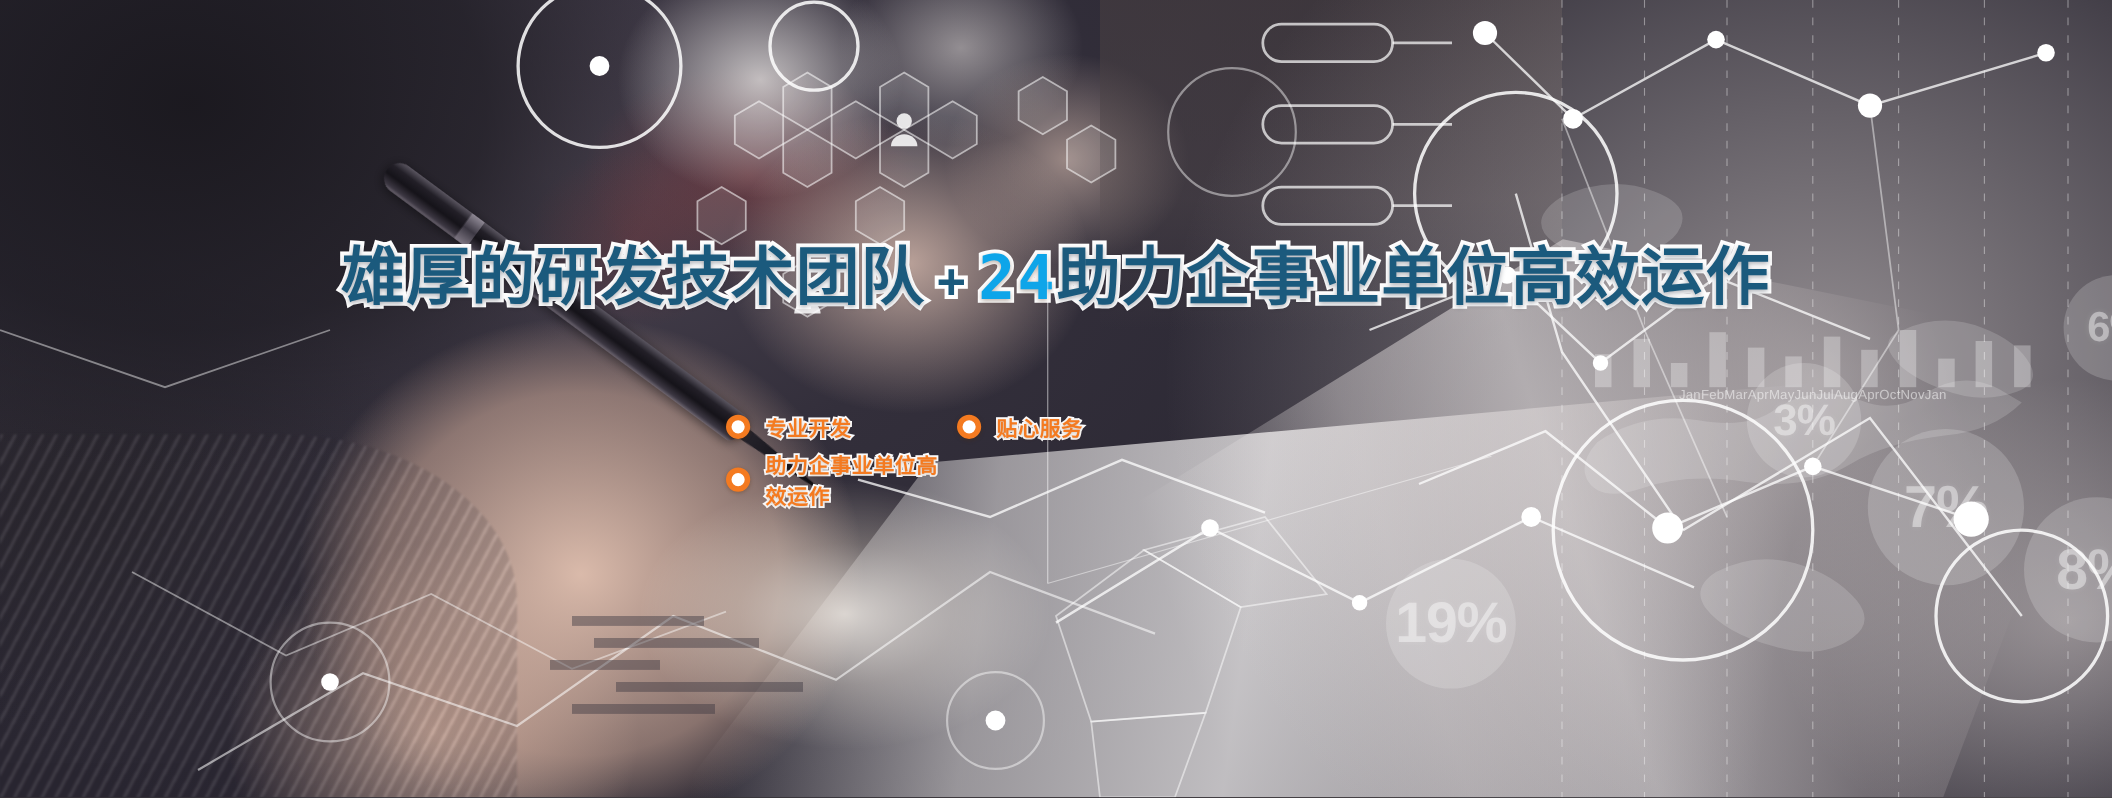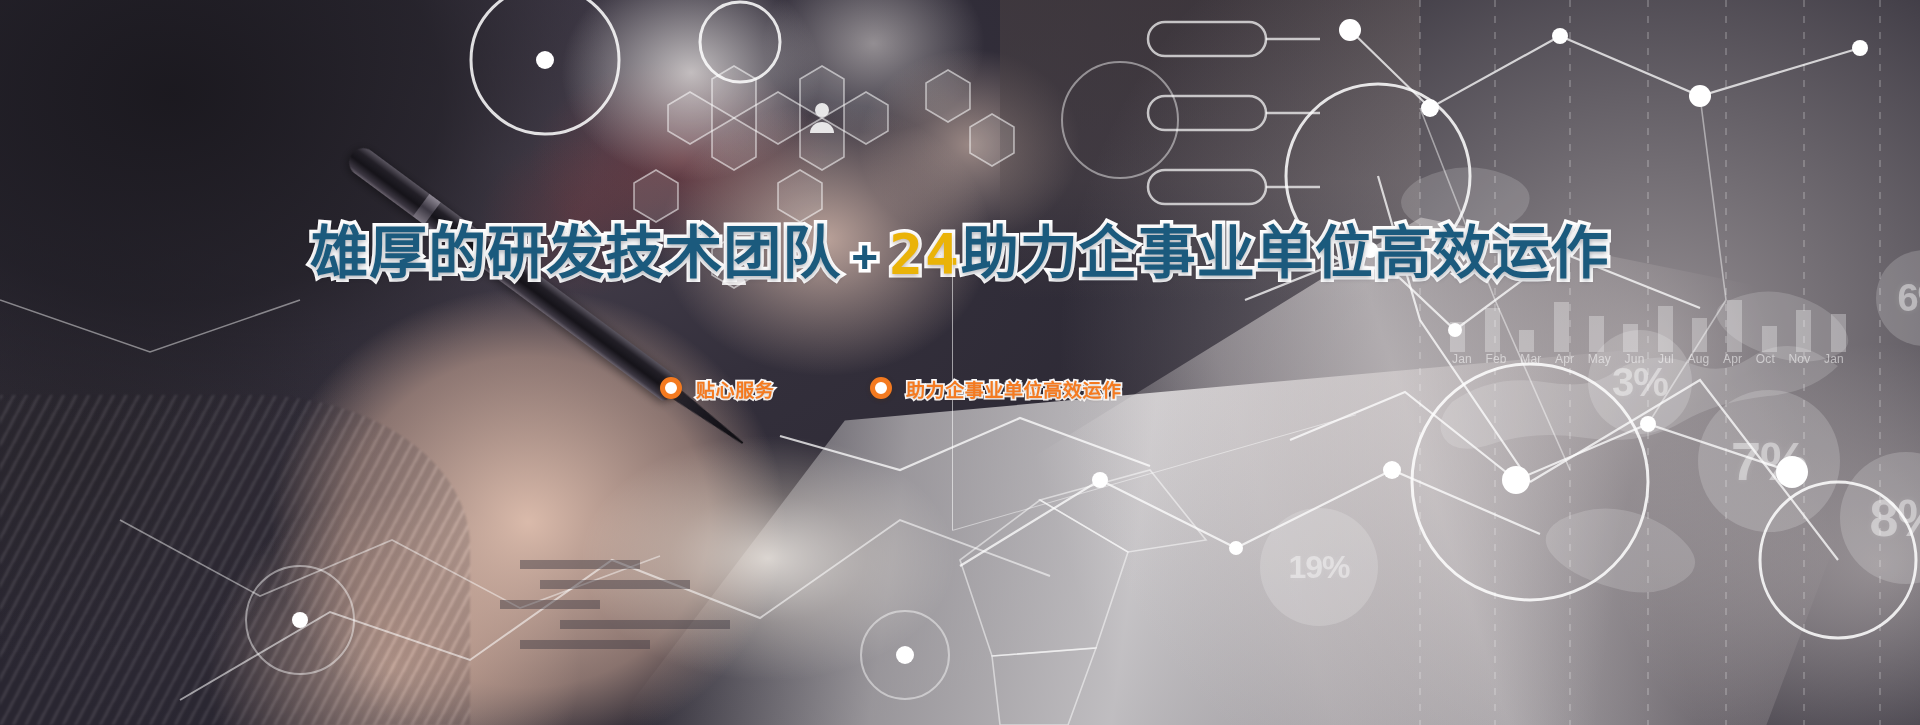--- a/index.html
+++ b/index.html
@@ -127,21 +127,21 @@
     background:rgba(255,255,255,.18);
     color:rgba(255,255,255,.42);
     font-weight:700;
     letter-spacing:-1px;
     text-shadow:0 0 6px rgba(255,255,255,.12);
   }
 
   
   .months{
     position:absolute;left:1452px;top:352px;width:392px;
-    display:flex;justify-content:space-between;
+    display:flex;justify-content:center;
     font-size:12px;color:rgba(255,255,255,.52);
     letter-spacing:.2px;
   }
   .bars{
     position:absolute;left:1450px;top:298px;width:396px;height:54px;
     display:flex;align-items:flex-end;justify-content:space-between;
   }
   .bars i{display:block;width:15px;background:rgba(255,255,255,.30);}
 
   
@@ -154,21 +154,21 @@
     letter-spacing:1px;
     line-height:1;
   }
   .headline .seg{
     color:#1b5a7d;
     -webkit-text-stroke:7px #ffffff;
     paint-order:stroke fill;
     text-shadow:0 2px 5px rgba(20,30,45,.35);
   }
   .headline .num{
-    color:#eab308;
+    color:#0ea5e9;
     -webkit-text-stroke:7px #ffffff;
     paint-order:stroke fill;
     font-family:"DejaVu Sans Mono","Liberation Mono",monospace;
     font-weight:700;
     letter-spacing:2px;
     font-size:56px;
     text-shadow:0 2px 5px rgba(60,30,10,.35);
   }
   .headline .plus{
     color:#1b5a7d;
@@ -384,31 +384,35 @@
     <span>Aug</span>
     <span>Apr</span>
     <span>Oct</span>
     <span>Nov</span>
     <span>Jan</span>
   </div>
 
   <div class="pct" style="left:1588px;top:330px;width:104px;height:104px;font-size:40px;">3%</div>
   <div class="pct" style="left:1698px;top:390px;width:142px;height:142px;font-size:54px;">7%</div>
   <div class="pct" style="left:1840px;top:452px;width:132px;height:132px;font-size:52px;">8%</div>
-  <div class="pct" style="left:1260px;top:508px;width:118px;height:118px;font-size:32px;text-align:center;">19%</div>
+  <div class="pct" style="left:1260px;top:508px;width:118px;height:118px;font-size:52px;text-align:center;">19%</div>
   <div class="pct" style="left:1876px;top:250px;width:96px;height:96px;font-size:38px;">6%</div>
 
   <div class="headline">
     <span class="seg">雄厚的研发技术团队</span><span class="plus">+</span><span class="num">24</span><span class="seg">助力企事业单位高效运作</span>
   </div>
 
   <div class="vrule"></div>
   <div class="hrule"></div>
 
   <div class="bullets">
+    <div class="bullet">
+      <span class="dot"></span>
+      <span class="txt">专业开发</span>
+    </div>
     <div class="bullet">
       <span class="dot"></span>
       <span class="txt">贴心服务</span>
     </div>
     <div class="bullet">
       <span class="dot"></span>
       <span class="txt">助力企事业单位高效运作</span>
     </div>
   </div>
 

